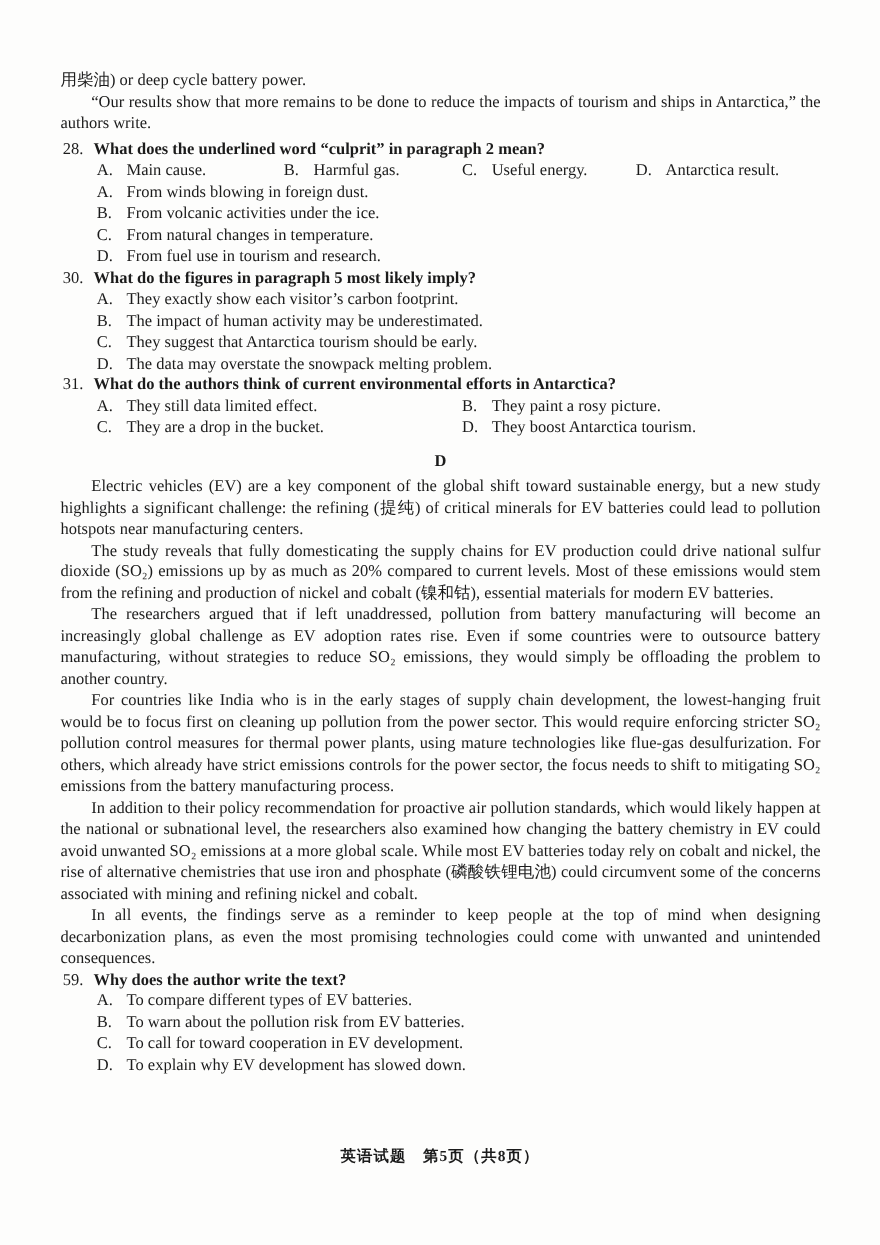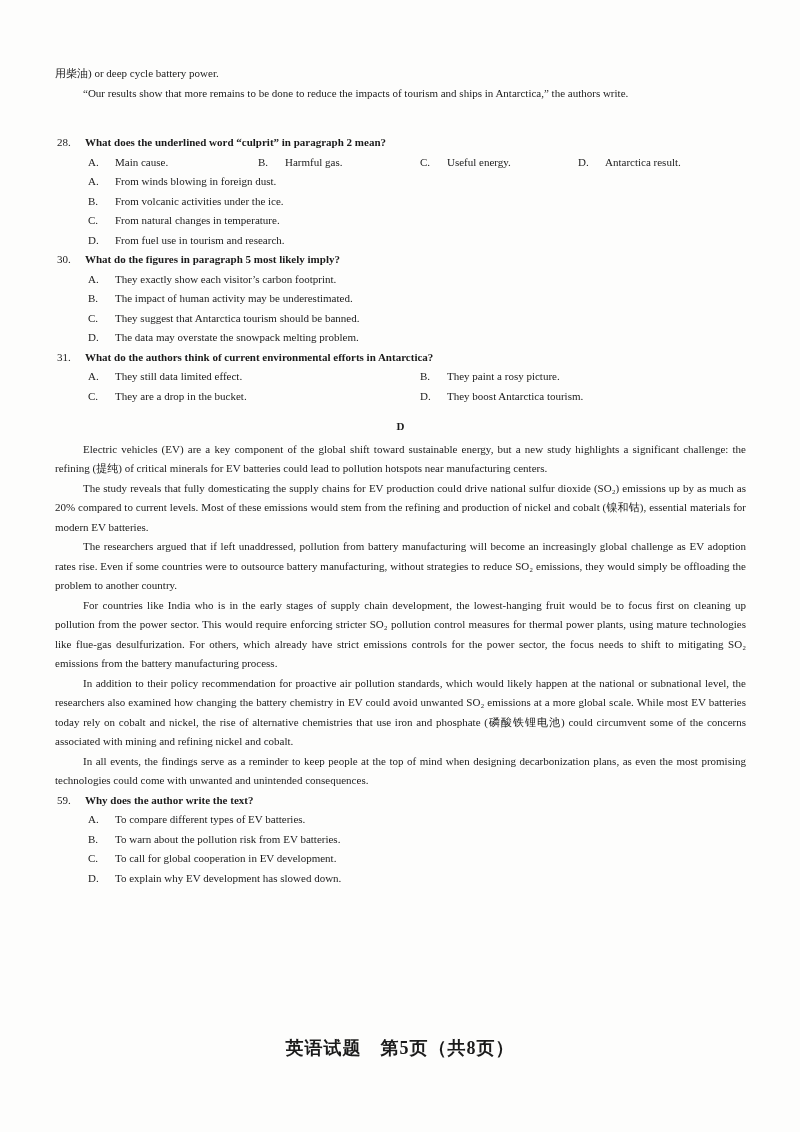--- a/index.html
+++ b/index.html
@@ -9,28 +9,28 @@
     height: 1132px;
     margin: 0 auto;
     background: #fdfdfc;
     position: relative;
     overflow: hidden;
     font-family: "Liberation Serif", "DejaVu Serif", serif;
     color: #1b1b1b;
   }
   .content {
     padding: 64px 54px 0 55px;
-    font-size: 11px;
+    font-size: 15px;
     line-height: 19.5px;
   }
   p { margin: 0; }
   .p-cont { text-align: justify; }
   .p-indent { text-indent: 28px; text-align: justify; }
 
-  .questions { margin-top: 30px; }
+  .questions { margin-top: 4px; }
   .q-head { display: flex; }
   .q-num { flex: 0 0 28px; margin-left: 2px; }
   .q-stem { flex: 1; font-weight: bold; }
   .opts { margin-left: 33px; }
   .opt-line { display: flex; }
   .opt-label { flex: 0 0 27px; }
   .opt-text { flex: 1; }
   .opts-4 {
     display: grid;
     grid-template-columns: 170px 162px 158px 1fr;
@@ -48,21 +48,21 @@
     font-weight: bold;
     margin: 11px 0 3px 0;
   }
   .footer {
     position: absolute;
     left: 0;
     right: 0;
     bottom: 72px;
     text-align: center;
     font-weight: bold;
-    font-size: 18px;
+    font-size: 14px;
     letter-spacing: 1px;
   }
 </style>
 </head>
 <body>
 
 <div class="page">
   <div class="content">
 
     <p class="p-cont">用柴油) or deep cycle battery power.</p>
@@ -125,21 +125,21 @@
           <div class="opt-line">
             <span class="opt-label">A.</span>
             <span class="opt-text">They exactly show each visitor’s carbon footprint.</span>
           </div>
           <div class="opt-line">
             <span class="opt-label">B.</span>
             <span class="opt-text">The impact of human activity may be underestimated.</span>
           </div>
           <div class="opt-line">
             <span class="opt-label">C.</span>
-            <span class="opt-text">They suggest that Antarctica tourism should be banned.</span>
+            <span class="opt-text">They suggest that Antarctica tourism should be early.</span>
           </div>
           <div class="opt-line">
             <span class="opt-label">D.</span>
             <span class="opt-text">The data may overstate the snowpack melting problem.</span>
           </div>
         </div>
       </div>
 
       <div class="question">
         <div class="q-head">
@@ -188,21 +188,21 @@
         <div class="opt-line">
           <span class="opt-label">A.</span>
           <span class="opt-text">To compare different types of EV batteries.</span>
         </div>
         <div class="opt-line">
           <span class="opt-label">B.</span>
           <span class="opt-text">To warn about the pollution risk from EV batteries.</span>
         </div>
         <div class="opt-line">
           <span class="opt-label">C.</span>
-          <span class="opt-text">To call for global cooperation in EV development.</span>
+          <span class="opt-text">To call for toward cooperation in EV development.</span>
         </div>
         <div class="opt-line">
           <span class="opt-label">D.</span>
           <span class="opt-text">To explain why EV development has slowed down.</span>
         </div>
       </div>
     </div>
 
   </div>
 

